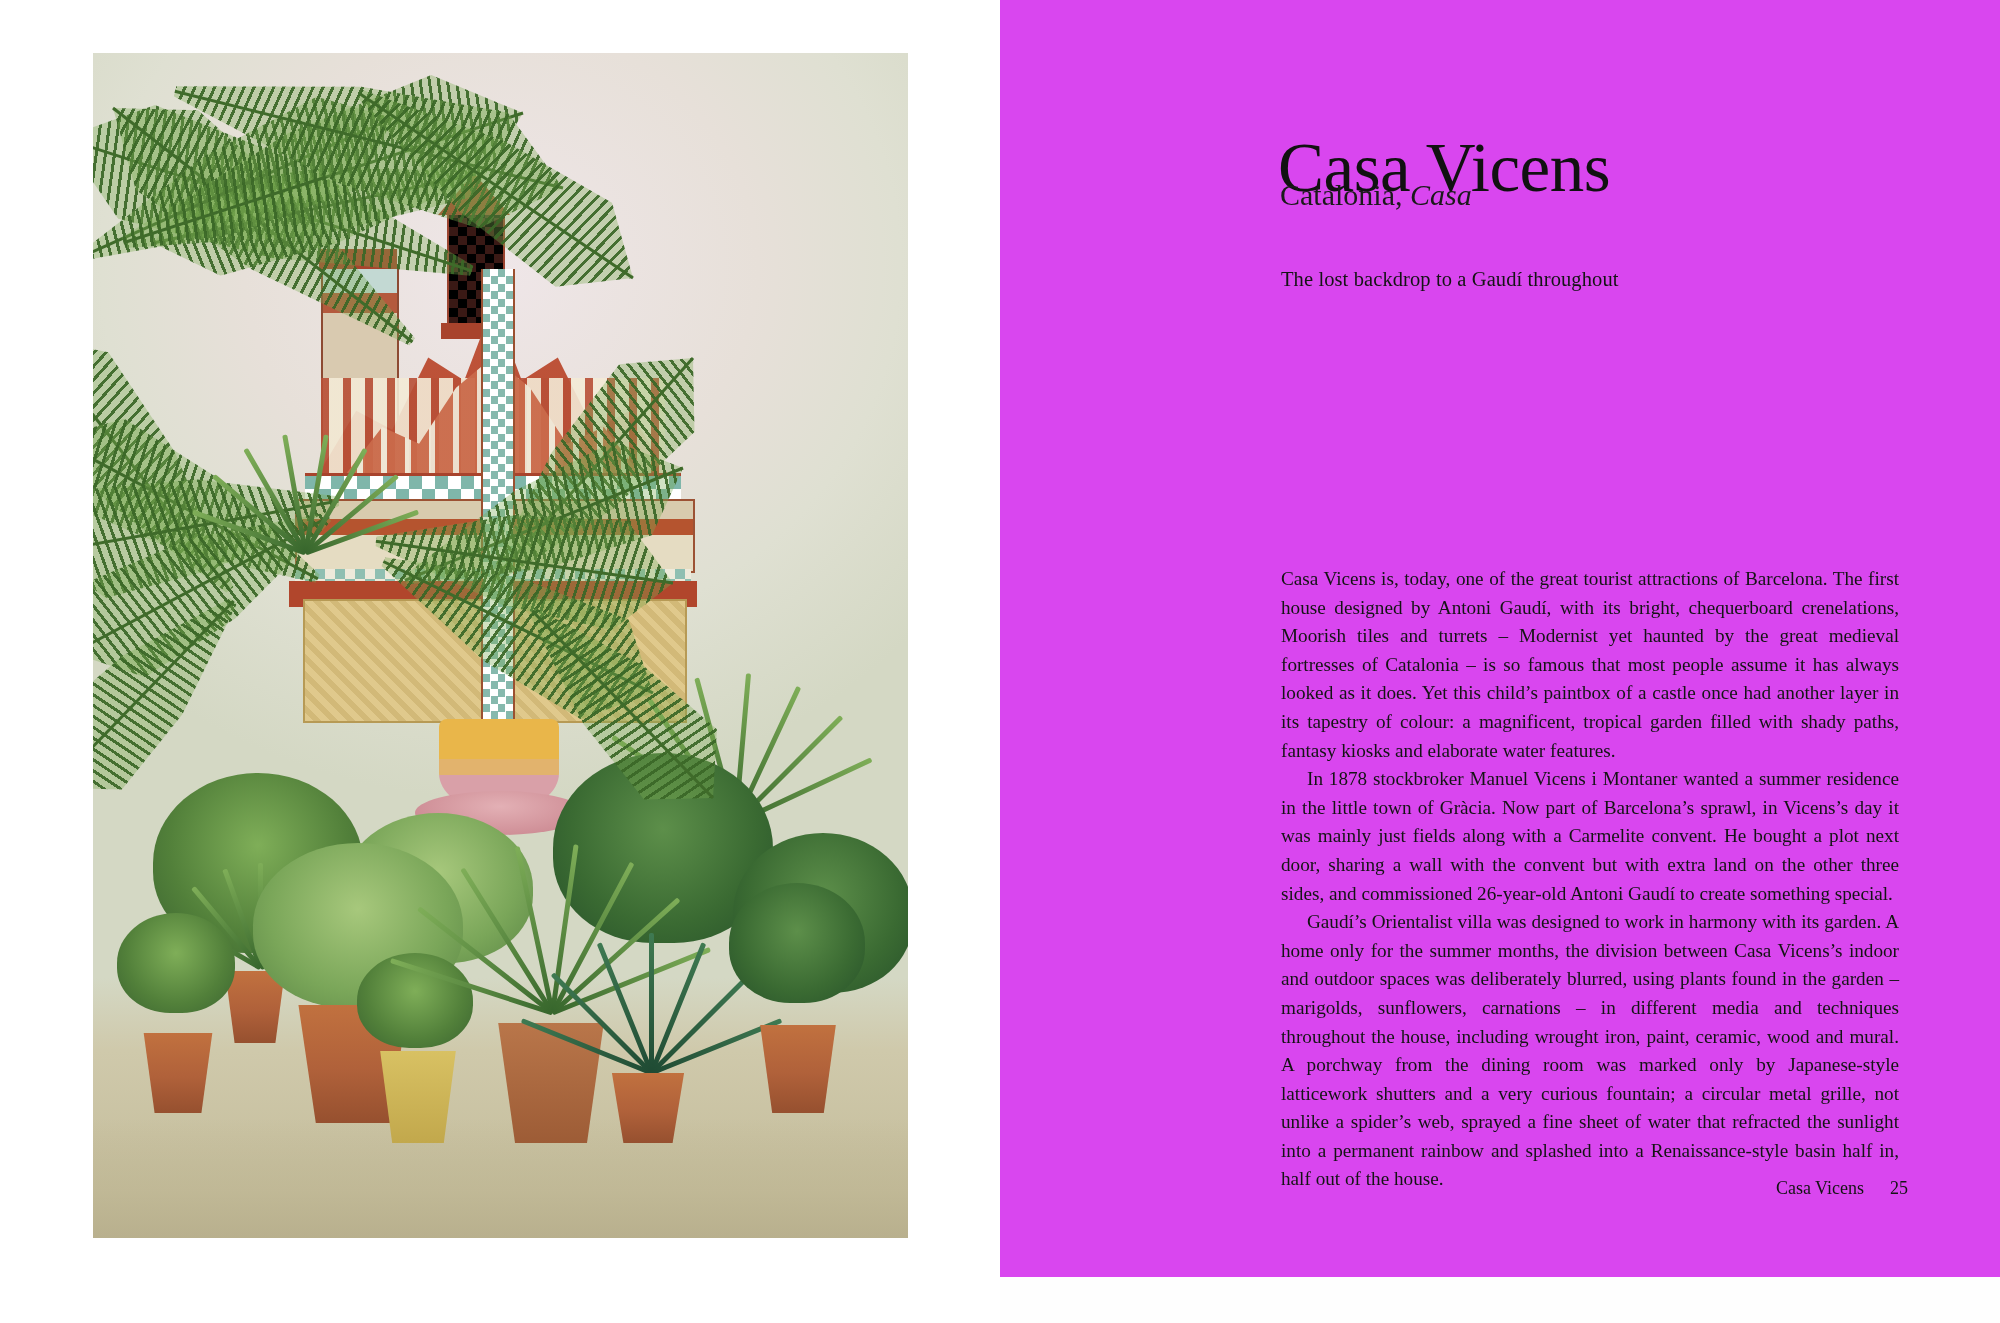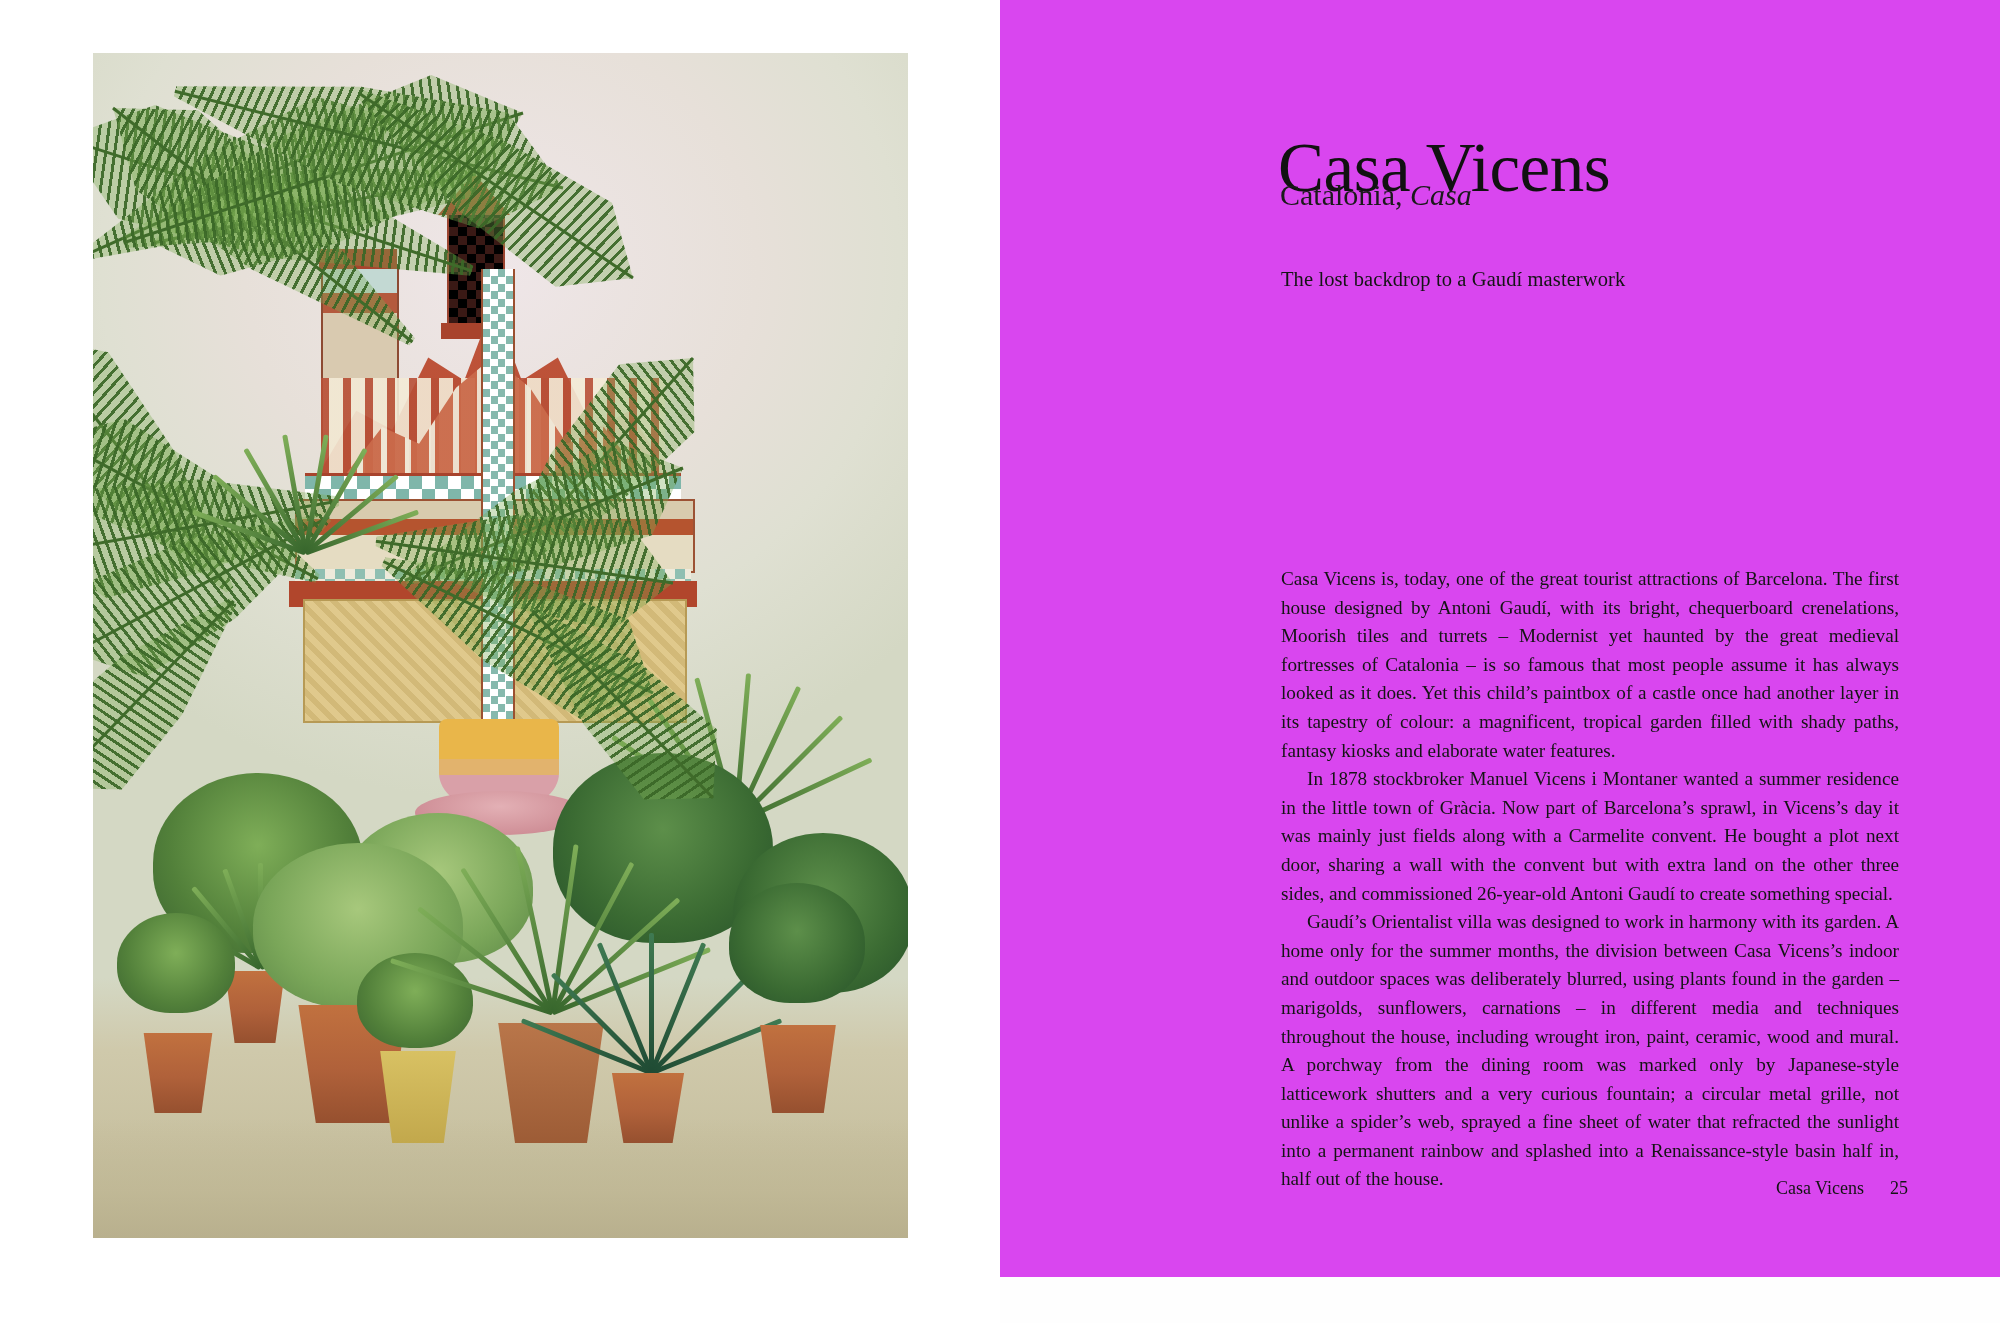--- a/index.html
+++ b/index.html
@@ -445,21 +445,21 @@
   </div>
 
   <div class="page-right">
 
     <h1 class="title">Casa Vicens</h1>
 
     <div class="subtitle">
       <span>Catalonia, </span><em>Casa</em>
     </div>
 
-    <div class="standfirst">The lost backdrop to a Gaudí masterwork</div>
+    <div class="standfirst">The lost backdrop to a Gaudí throughout</div>
 
     <div class="body-copy">
       <p>Casa Vicens is, today, one of the great tourist attractions of Barcelona. The first house designed by Antoni Gaudí, with its bright, chequerboard crenelations, Moorish tiles and turrets – Modernist yet haunted by the great medieval fortresses of Catalonia – is so famous that most people assume it has always looked as it does. Yet this child’s paintbox of a castle once had another layer in its tapestry of colour: a magnificent, tropical garden filled with shady paths, fantasy kiosks and elaborate water features.</p>
       <p>In 1878 stockbroker Manuel Vicens i Montaner wanted a summer residence in the little town of Gràcia. Now part of Barcelona’s sprawl, in Vicens’s day it was mainly just fields along with a Carmelite convent. He bought a plot next door, sharing a wall with the convent but with extra land on the other three sides, and commissioned 26-year-old Antoni Gaudí to create something special.</p>
       <p>Gaudí’s Orientalist villa was designed to work in harmony with its garden. A home only for the summer months, the division between Casa Vicens’s indoor and outdoor spaces was deliberately blurred, using plants found in the garden – marigolds, sunflowers, carnations – in different media and techniques throughout the house, including wrought iron, paint, ceramic, wood and mural. A porchway from the dining room was marked only by Japanese-style latticework shutters and a very curious fountain; a circular metal grille, not unlike a spider’s web, sprayed a fine sheet of water that refracted the sunlight into a permanent rainbow and splashed into a Renaissance-style basin half in, half out of the house.</p>
     </div>
 
     <div class="folio">
       <span class="label">Casa Vicens</span><span>25</span>
     </div>

